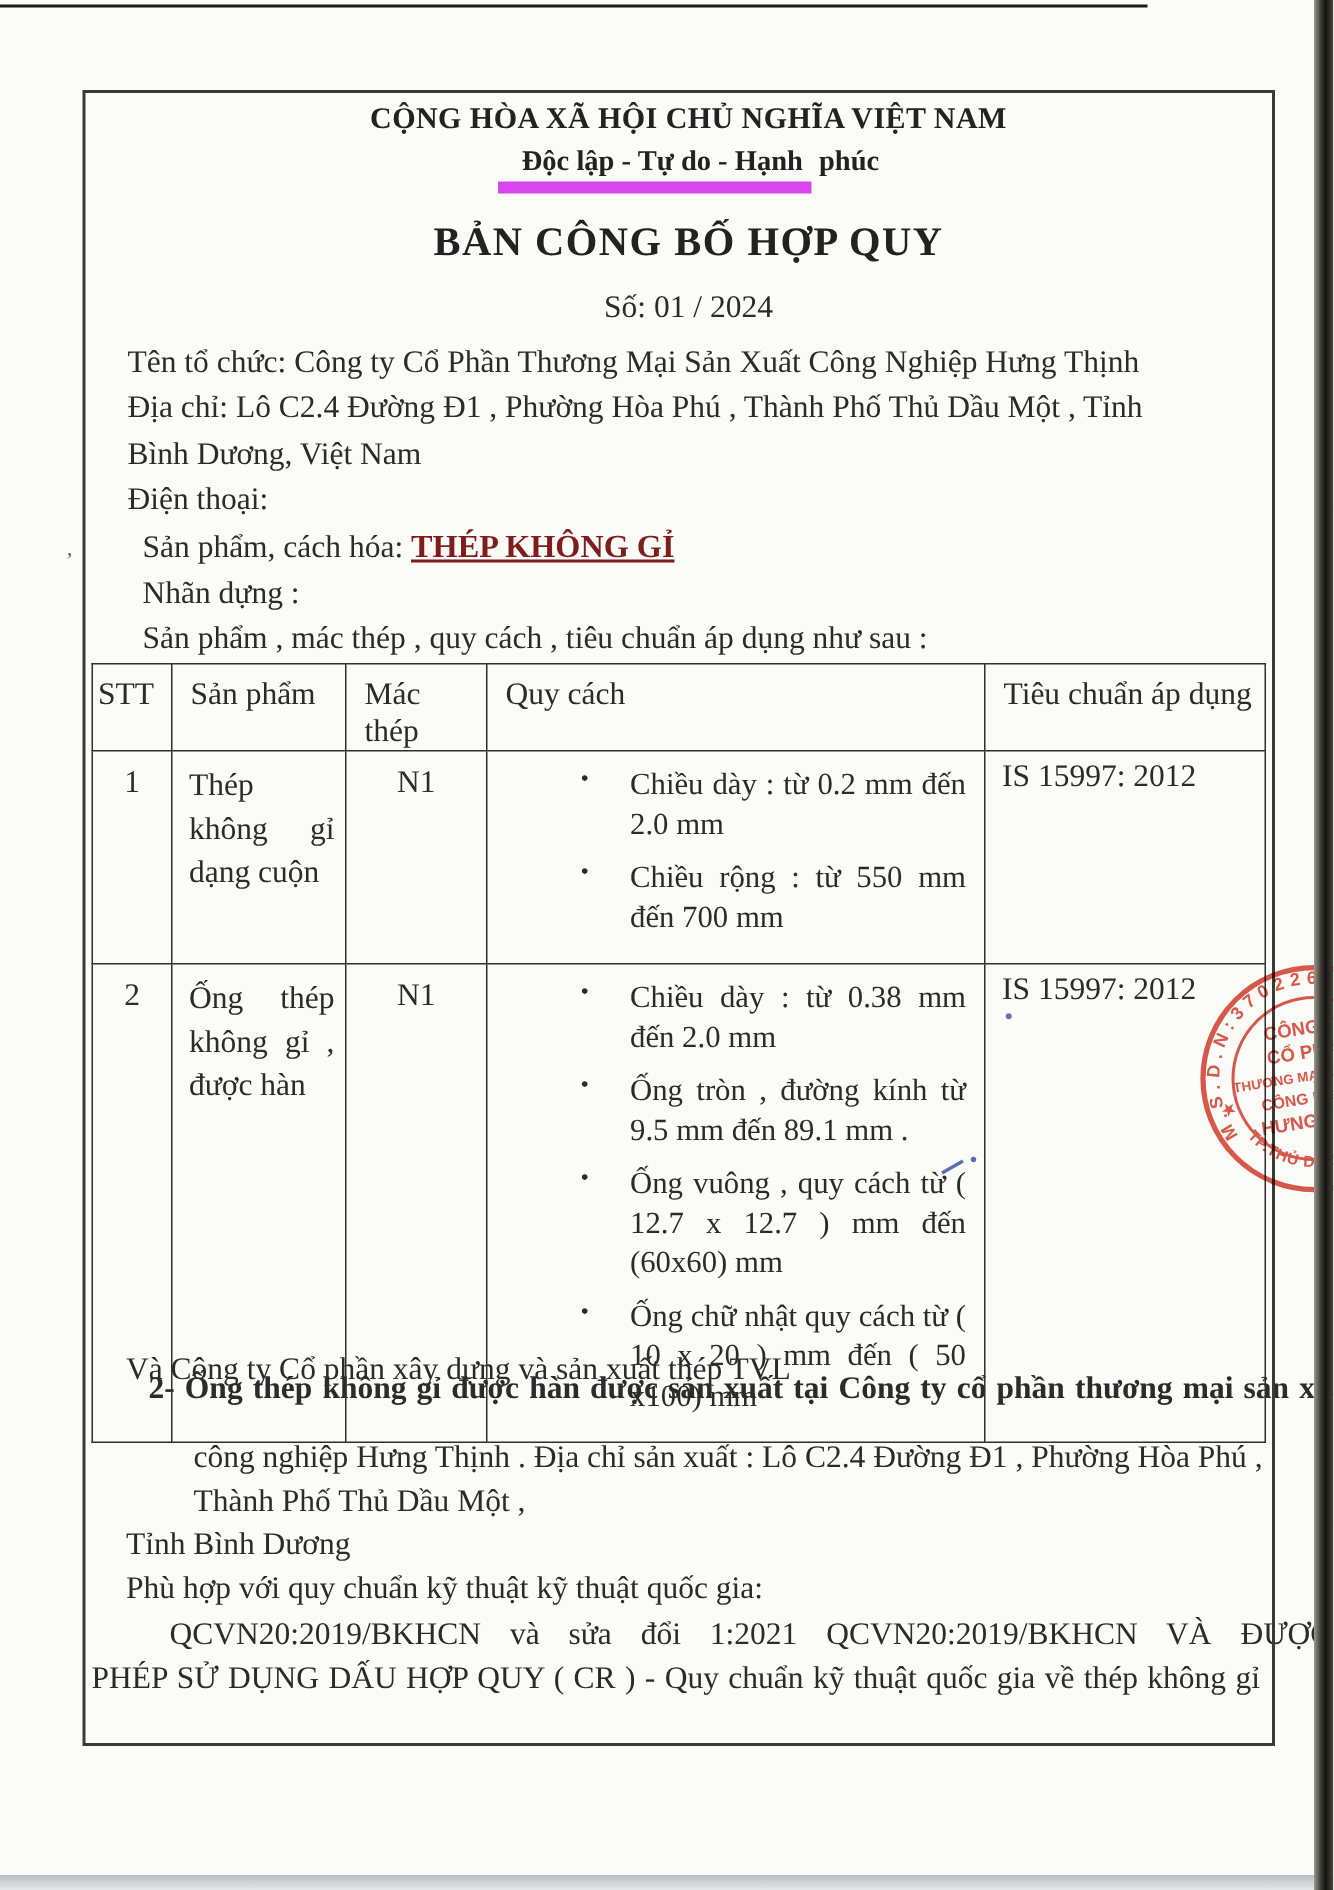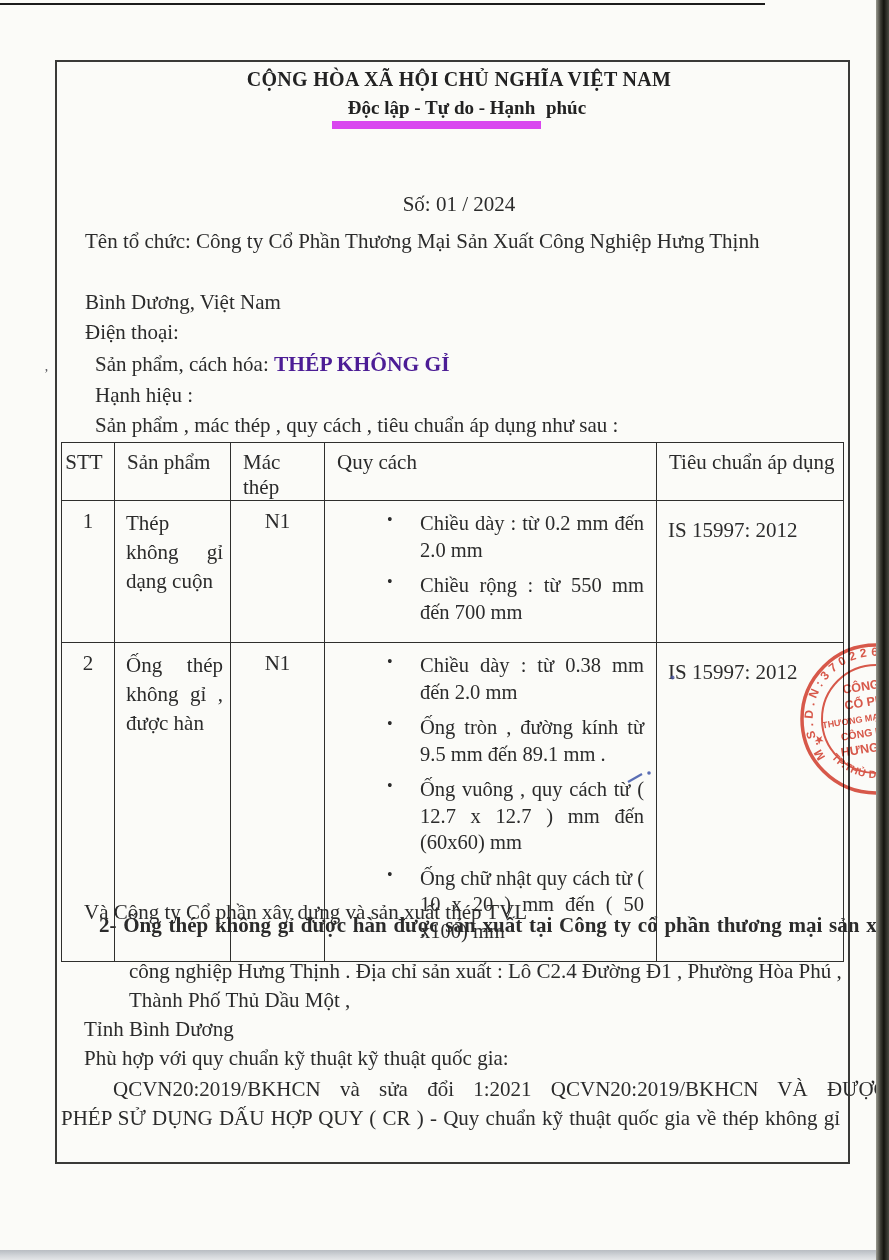--- a/index.html
+++ b/index.html
@@ -28,34 +28,34 @@
   .motto .u{border-bottom:8px solid #d946ef;padding:0 6px 3px 16px;}
   .doc-title{top:146px;font-size:27px;font-weight:bold;letter-spacing:1px;color:#222;}
   .doc-number{top:189px;font-size:22px;}
   
   .bline{font-size:21px;line-height:30px;white-space:nowrap;}
   .org{left:85px;top:226px;}
   .addr1{left:85px;top:256px;}
   .addr2{left:85px;top:287px;}
   .phone{left:85px;top:317px;}
   .product{left:95px;top:349px;}
-  .product b{font-size:21.5px;color:#4c1d95;}
+  .product b{font-size:21.5px;color:#7f1d1d;text-decoration:underline;}
   .brand{left:95px;top:380px;}
   .specintro{left:95px;top:410px;}
   
   .spec-table{left:61px;top:442px;border-collapse:collapse;table-layout:fixed;z-index:7;}
   .spec-table th,.spec-table td{border:1.5px solid #2f2f2d;vertical-align:top;font-weight:normal;font-size:21px;}
   .spec-table th{height:42px;text-align:left;padding:7px 8px 0 12px;}
   .spec-table th.h-stt{text-align:center;padding-left:0;}
   .col-stt{width:53px;} .col-sp{width:116px;} .col-mt{width:94px;} .col-qc{width:332px;} .col-tc{width:187px;}
   .c-stt{text-align:center;padding-top:8px;}
   .c-sp{padding:8px 7px 0 11px;text-align:justify;line-height:29px;}
   .c-mt{text-align:center;padding-top:8px;}
   .c-qc{padding:9px 12px 8px 62px;}
-  .c-tc{padding:17px 6px 0 11px;}
+  .c-tc{padding:4px 6px 0 11px;}
   .bullet{display:flex;margin-bottom:9px;}
   .bmark{width:33px;flex:0 0 33px;font-size:16px;padding-top:1px;}
   .btext{flex:1;text-align:justify;line-height:26.5px;font-size:20.5px;}
   
   .n1a{left:99px;top:866px;word-spacing:3px;}
   .n1b{left:84px;top:897px;}
   .n2l1{left:99px;top:910px;word-spacing:1.5px;font-weight:bold;}
   .n2l2{left:129px;top:956px;}
   .n2l3{left:129px;top:985px;}
   .province{left:84px;top:1014px;}
@@ -75,27 +75,29 @@
 
   <div class="abs scan-top-line"></div>
   <div class="abs scan-right-band"></div>
   <div class="abs scan-bottom-band"></div>
   <div class="abs speck" style="left:44px;top:367px;">’</div>
 
   <div class="abs frame"></div>
 
   <div class="abs centered national">CỘNG HÒA XÃ HỘI CHỦ NGHĨA VIỆT NAM</div>
   <div class="abs centered motto"><span class="u">Độc lập - Tự do - Hạnh</span><span> phúc</span></div>
+  <div class="abs centered doc-title">BẢN CÔNG BỐ HỢP QUY</div>
   <div class="abs centered doc-number bline">Số: 01 / 2024</div>
 
   <div class="abs bline org">Tên tổ chức: Công ty Cổ Phần Thương Mại Sản Xuất Công Nghiệp Hưng Thịnh</div>
+  <div class="abs bline addr1">Địa chỉ: Lô C2.4 Đường Đ1 , Phường Hòa Phú , Thành Phố Thủ Dầu Một , Tỉnh</div>
   <div class="abs bline addr2">Bình Dương, Việt Nam</div>
   <div class="abs bline phone">Điện thoại:</div>
   <div class="abs bline product"><span>Sản phẩm, cách hóa: </span><b>THÉP KHÔNG GỈ</b></div>
-  <div class="abs bline brand">Hạnh hiệu :</div>
+  <div class="abs bline brand">Nhãn dựng :</div>
   <div class="abs bline specintro">Sản phẩm , mác thép , quy cách , tiêu chuẩn áp dụng như sau :</div>
 
   <table class="abs spec-table">
     <colgroup>
       <col class="col-stt">
         <col class="col-sp">
         <col class="col-mt">
         <col class="col-qc">
         <col class="col-tc">
     </colgroup>

